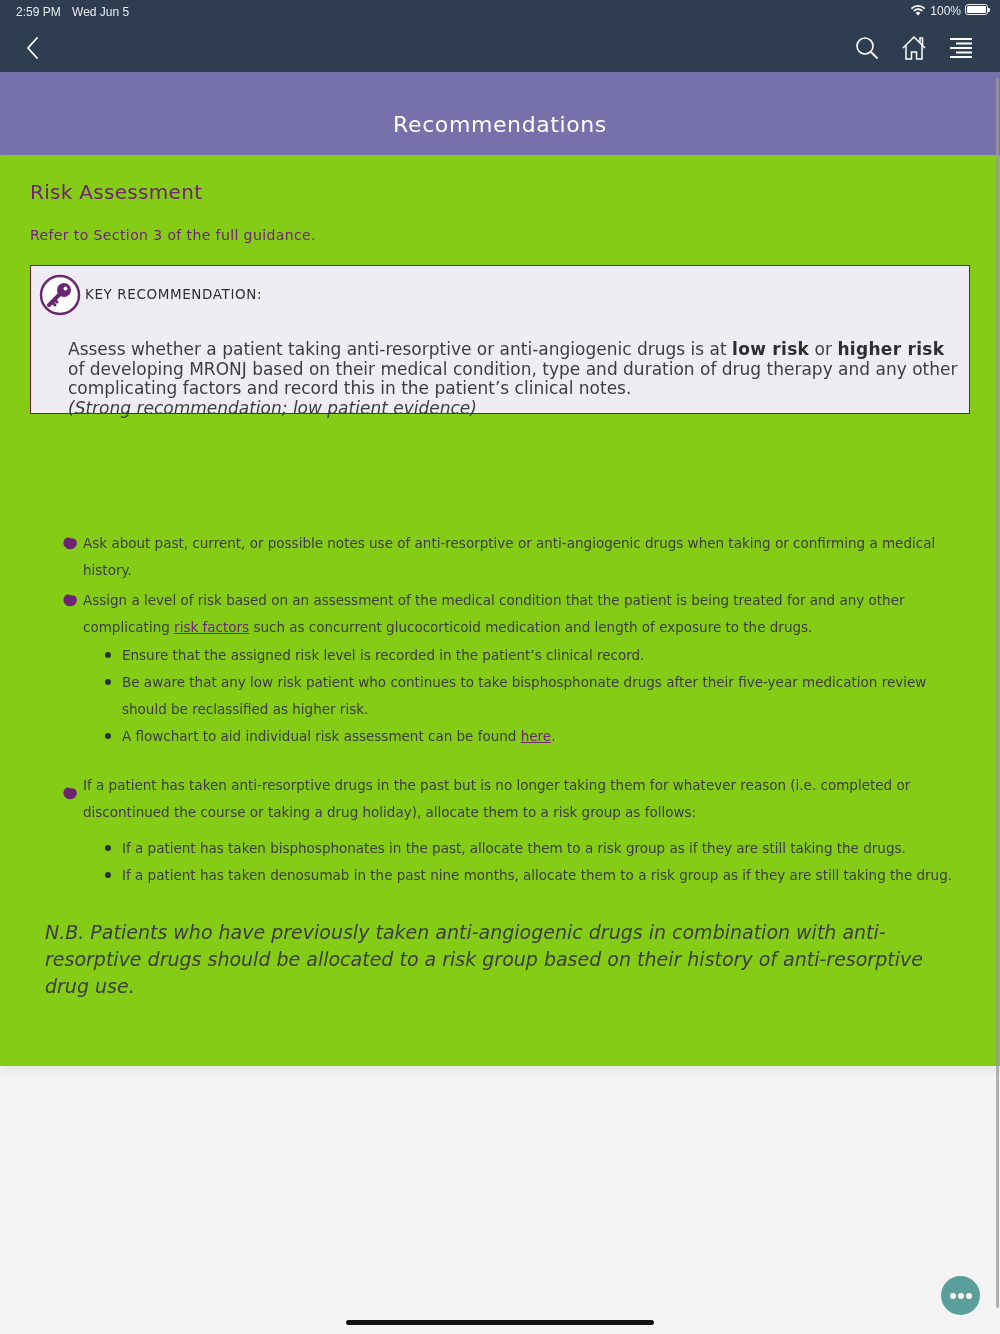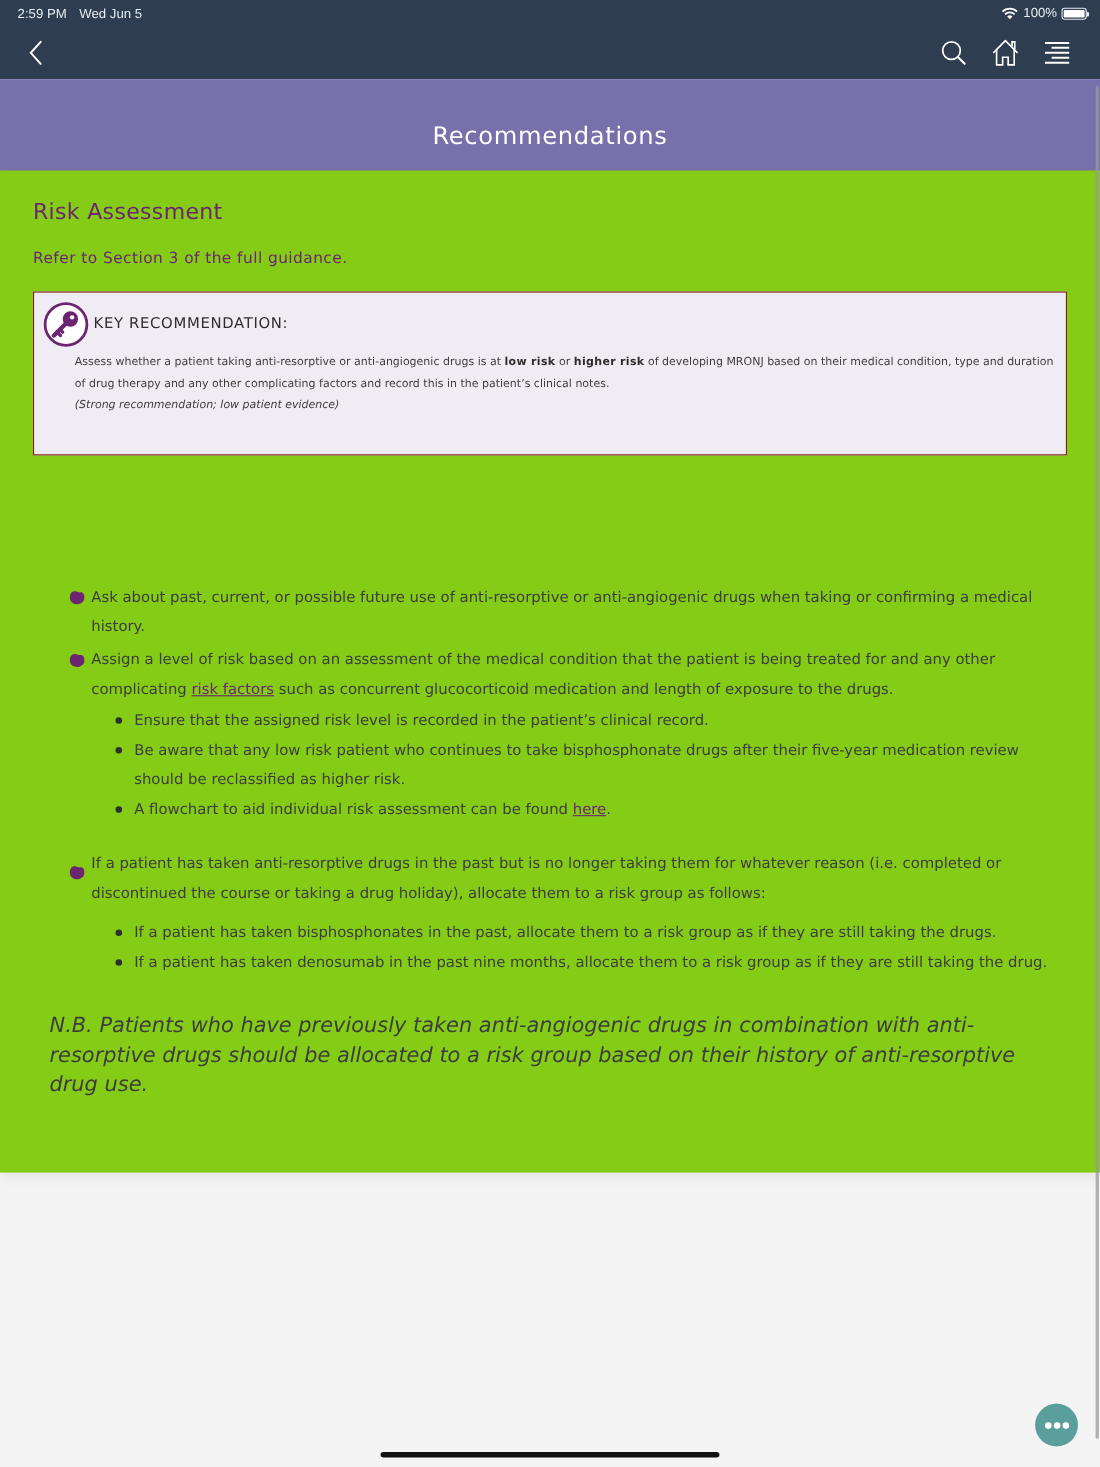--- a/index.html
+++ b/index.html
@@ -12,21 +12,21 @@
     .topbar {
       position: absolute; left: 0; top: 0; width: 1000px; height: 72px;
       background: #2e3d50; color: #fff;
     }
     .status-time {
       position: absolute; left: 16px; top: 5px; font-size: 12px; color: #e8ecf1;
       font-family: "Liberation Sans", sans-serif;
     }
     .status-time span { margin-right: 8px; }
     .status-right {
-      position: absolute; right: 12px; top: 4px; display: flex; align-items: flex-end;
+      position: absolute; right: 12px; top: 4px; display: flex; align-items: flex-start;
       font-size: 12px; color: #e8ecf1; font-family: "Liberation Sans", sans-serif;
     }
     .status-right svg { display: block; }
     .battery {
       width: 23px; height: 11px; border: 1px solid #e8ecf1; border-radius: 3px;
       margin-left: 4px; padding: 1px; position: relative;
     }
     .battery .fill { width: 100%; height: 100%; background: #fff; border-radius: 1px; }
     .battery::after {
       content: ""; position: absolute; right: -3px; top: 3px; width: 2px; height: 4px;
@@ -63,21 +63,21 @@
       position: absolute; left: 30px; top: 110px; width: 940px; height: 149px;
       background: #f0ecf4; border: 1px solid #7f1d1d; text-decoration: underline;
     }
     .key-icon {
       position: absolute; left: 8px; top: 8px; width: 42px; height: 42px;
     }
     .key-label {
       position: absolute; left: 54px; top: 20px; font-size: 13.5px; color: #2e2e2e; letter-spacing: 0.6px;
     }
     .key-text {
-      position: absolute; left: 37px; top: 54px; width: 890px; font-size: 10px; line-height: 19.5px; color: #3d3d3d;
+      position: absolute; left: 37px; top: 74px; width: 890px; font-size: 17px; line-height: 19.5px; color: #3d3d3d;
     }
     .key-text b { font-weight: bold; color: #2e2e2e; letter-spacing: 0.3px; }
     .key-text i { font-style: italic; }
 
     .accordion-head {
       position: absolute; left: 30px; top: 290px; width: 940px; height: 56px;
       background: #7b78af; border-radius: 3px 3px 0 0; cursor: pointer;
     }
     .accordion-head .label {
       position: absolute; left: 29px; top: 18px; font-size: 17px; color: #fff; letter-spacing: 0.3px;
@@ -179,21 +179,21 @@
       <i>(Strong recommendation; low patient evidence)</i>
     </div>
   </div>
 
 
   <div class="advice">
 
     <svg class="blob" style="left:63px;top:382px" viewBox="0 0 14 13">
         <path d="M3 1 C6 -0.5 8 2 10 1.5 C13 1 14.5 5 13.5 8 C12.5 11.5 8 13 5 12 C1.5 11 0 8 0.5 5 C1 3 1.5 1.8 3 1 Z" fill="#6c2570"></path>
       </svg>
-    <div class="para" style="top:375px">Ask about past, current, or possible future use of anti-resorptive or anti-angiogenic drugs when taking or confirming a medical history.</div>
+    <div class="para" style="top:375px">Ask about past, current, or possible notes use of anti-resorptive or anti-angiogenic drugs when taking or confirming a medical history.</div>
 
     <svg class="blob" style="left:63px;top:439px" viewBox="0 0 14 13">
         <path d="M3 1 C6 -0.5 8 2 10 1.5 C13 1 14.5 5 13.5 8 C12.5 11.5 8 13 5 12 C1.5 11 0 8 0.5 5 C1 3 1.5 1.8 3 1 Z" fill="#6c2570"></path>
       </svg>
     <div class="para" style="top:432px">
       <span>Assign a level of risk based on an assessment of the medical condition that the patient is being treated for and any other complicating</span>
       <a class="link">risk factors</a><span> such as concurrent glucocorticoid medication and length of exposure to the drugs.</span>
     </div>
     <span class="dot" style="left:105px;top:497px"></span>
     <div class="sub" style="top:487px">Ensure that the assigned risk level is recorded in the patient’s clinical record.</div>

